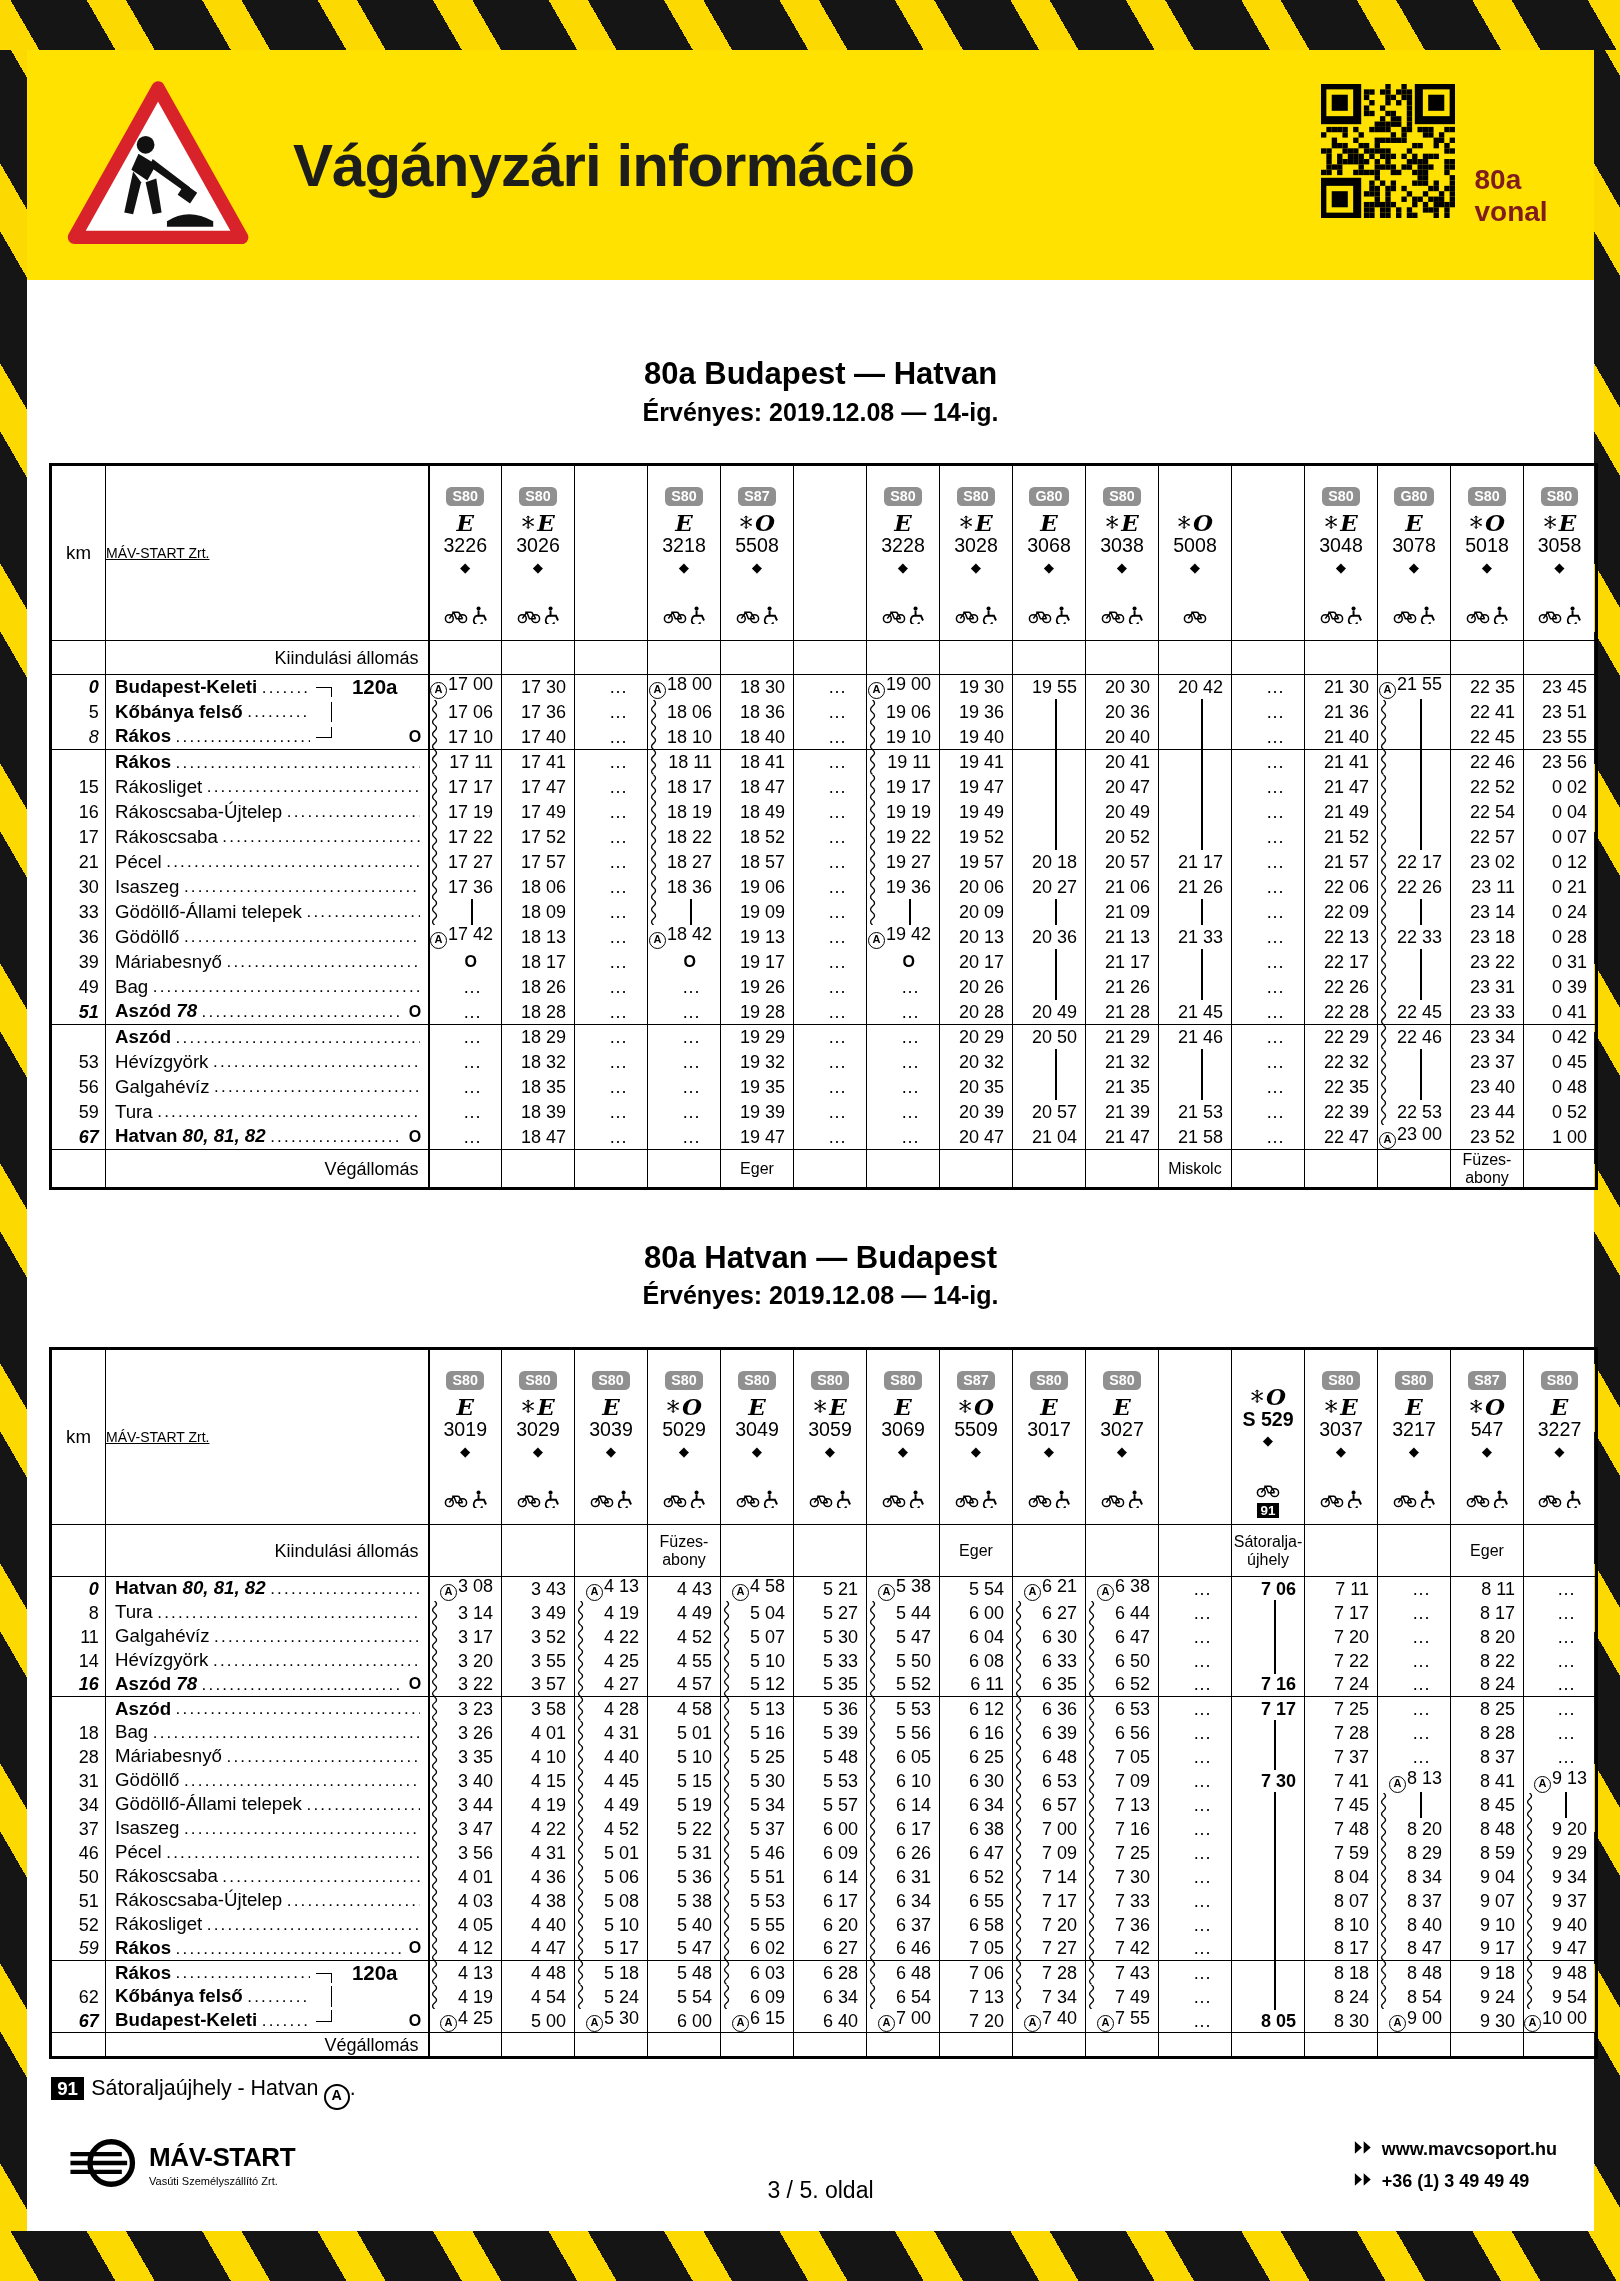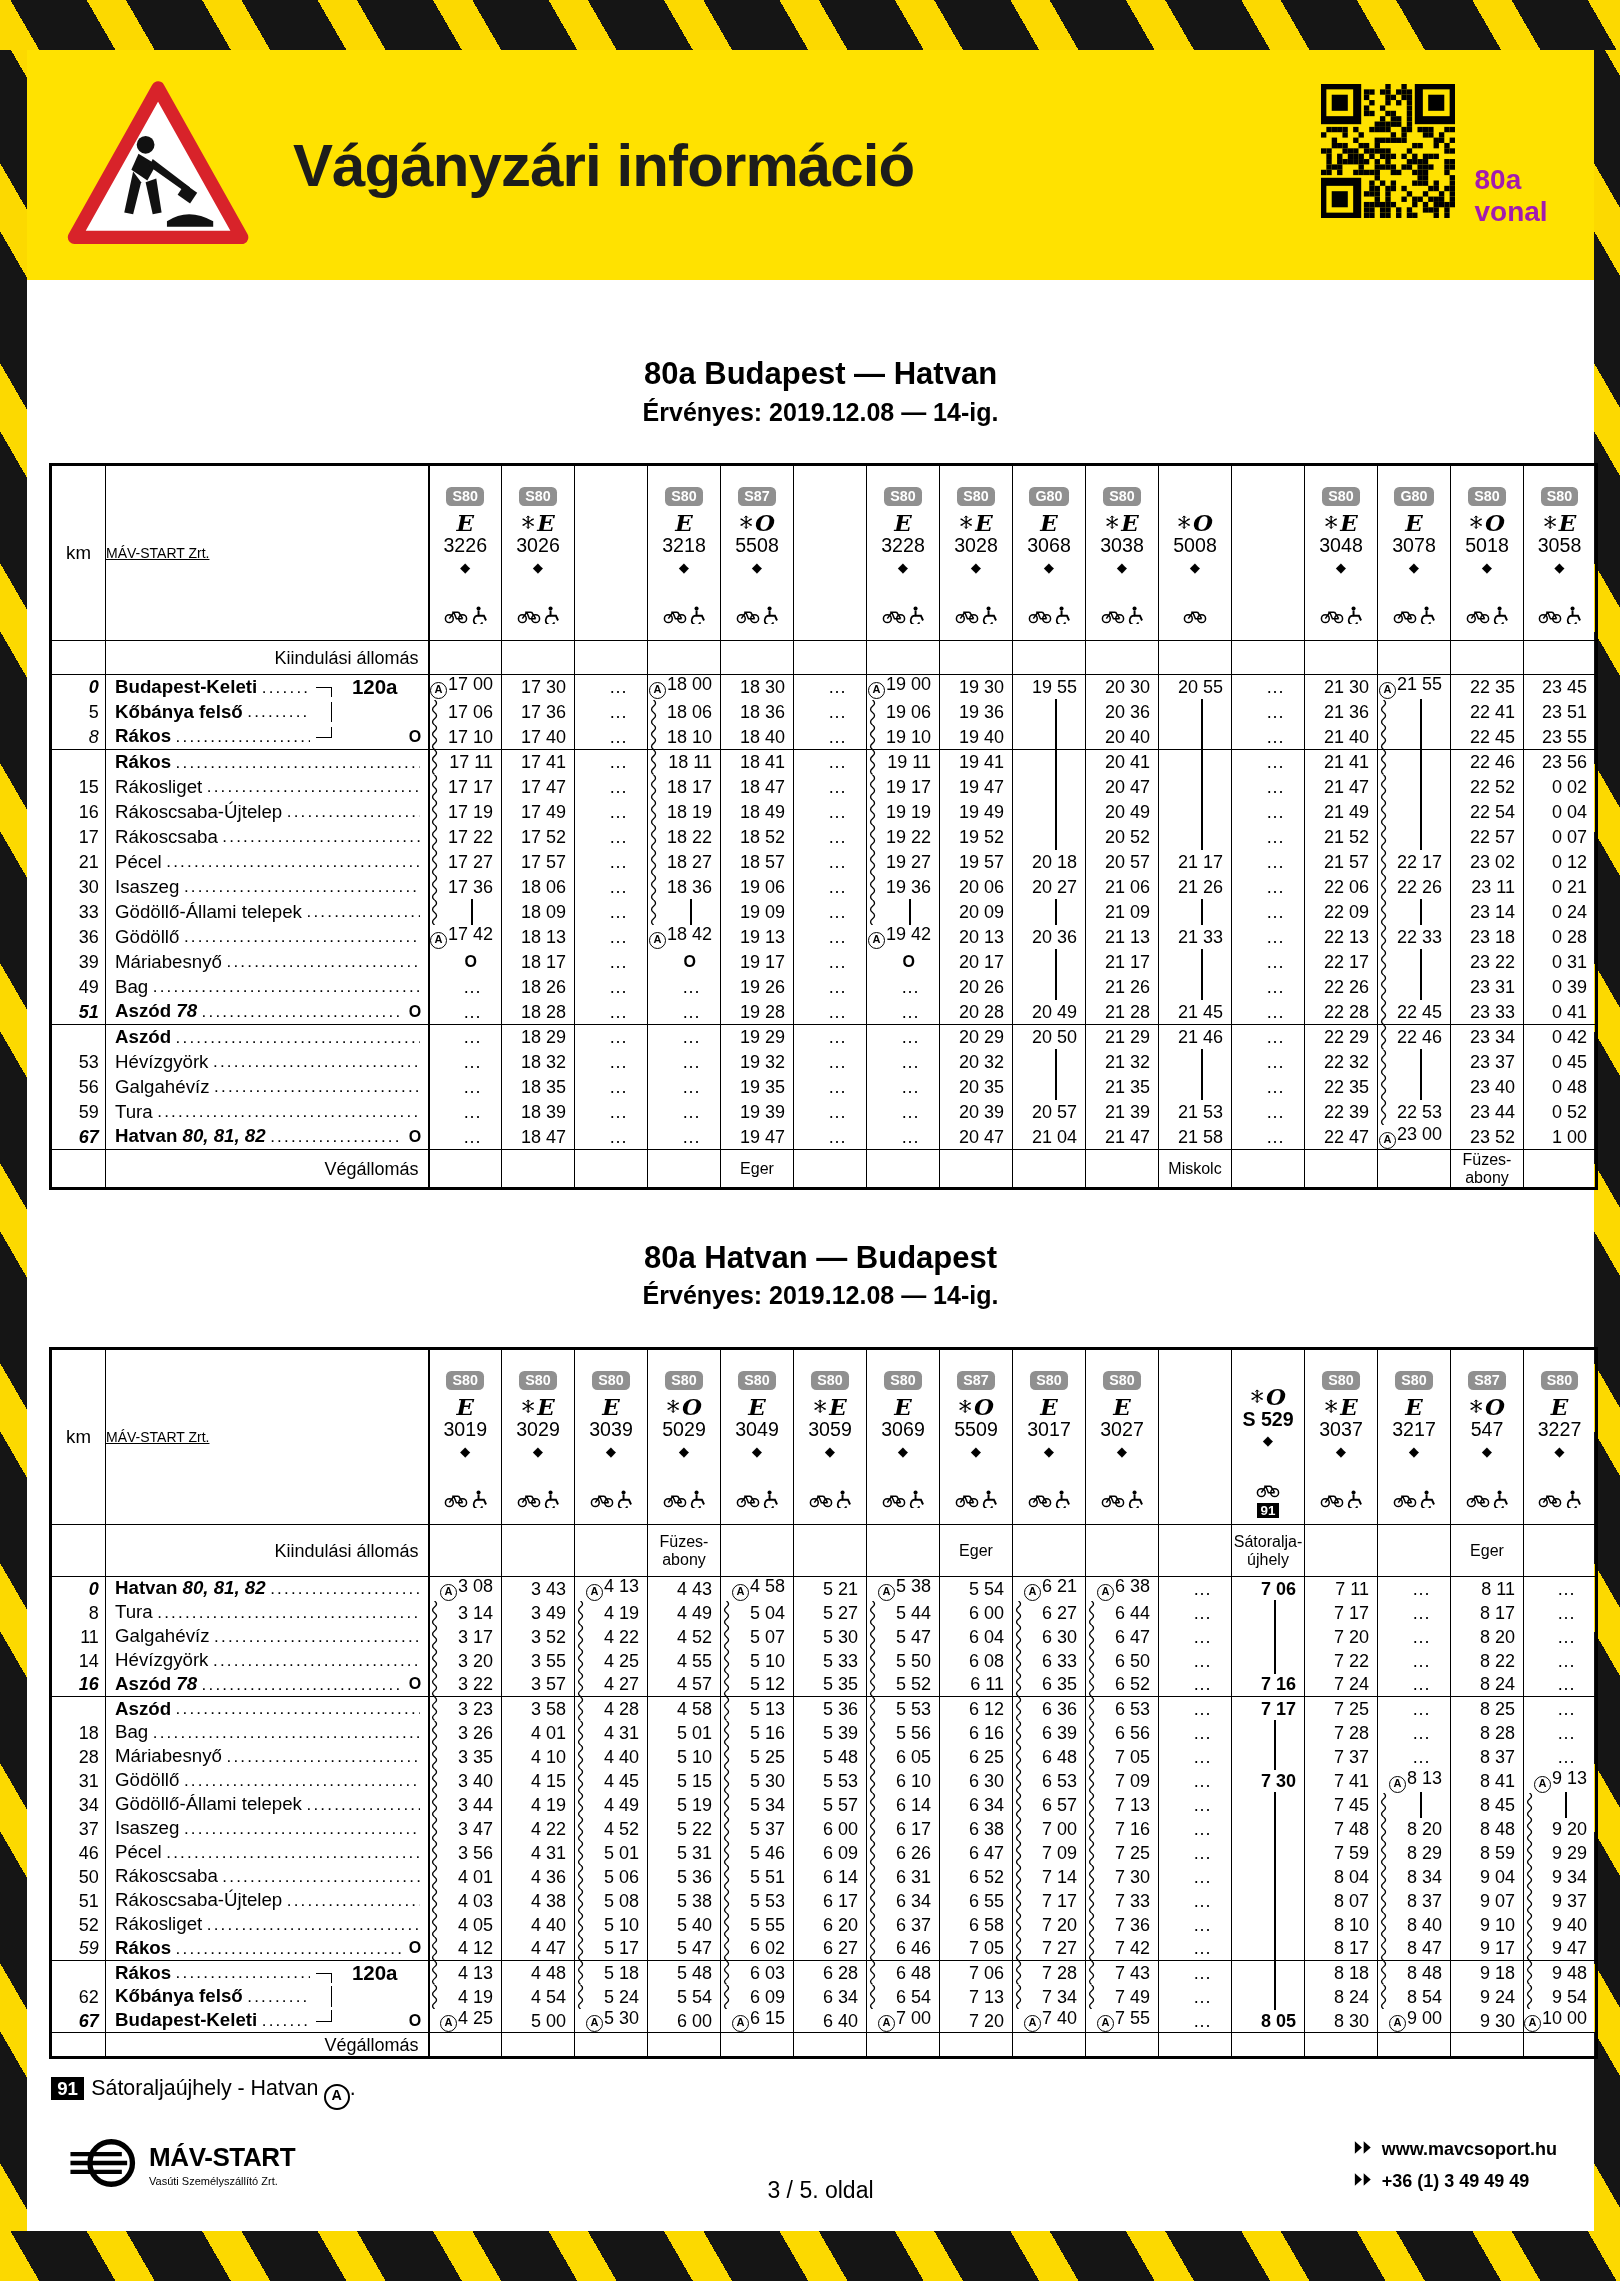--- a/index.html
+++ b/index.html
@@ -12,21 +12,21 @@
   .hz-left{top:50px;bottom:50px;left:0;width:27px;}
   .hz-right{top:50px;bottom:50px;right:0;width:27px;}
   
   .band{position:absolute;top:50px;left:27px;right:27px;height:230px;background:#ffe200;
         display:flex;align-items:center;}
   .sign{margin-left:40px;flex:0 0 auto;}
   .band-title{flex:1 1 auto;margin-left:43px;font-size:60px;font-weight:bold;color:#1d1d1b;
         letter-spacing:-0.9px;white-space:nowrap;}
   .qr-wrap{flex:0 0 auto;margin-right:9px;margin-top:-25px;}
   .qr-label{flex:0 0 auto;width:107px;margin:62px 12.5px 0 10.7px;font-size:28px;font-weight:bold;
-        color:#a21caf;line-height:1.15;}
+        color:#7f1d1d;line-height:1.15;}
   
   .ttl{position:absolute;left:49px;width:1543px;text-align:center;font-weight:bold;}
   .ttl.big{font-size:31px;}
   .ttl.sub{font-size:25px;}
   
   .twrap{position:absolute;left:49px;}
   table.tt{border-collapse:collapse;table-layout:fixed;width:1543px;border:3.6px solid #000;
         font-size:18px;line-height:1;}
   table.tt td{border-left:0.9px solid #000;padding:0;position:relative;vertical-align:middle;overflow:visible;}
   table.tt td:first-child{border-left:none;}
@@ -804,21 +804,21 @@
             <td>
               <span class="tv">19 30</span>
             </td>
             <td>
               <span class="tv">19 55</span>
             </td>
             <td>
               <span class="tv">20 30</span>
             </td>
             <td>
-              <span class="tv">20 55</span>
+              <span class="tv">20 42</span>
             </td>
             <td>
               <span class="dots">...</span>
             </td>
             <td>
               <span class="tv">21 30</span>
             </td>
             <td>
               <span class="tv"><span class="cA">A</span>21 55</span>
             </td>

